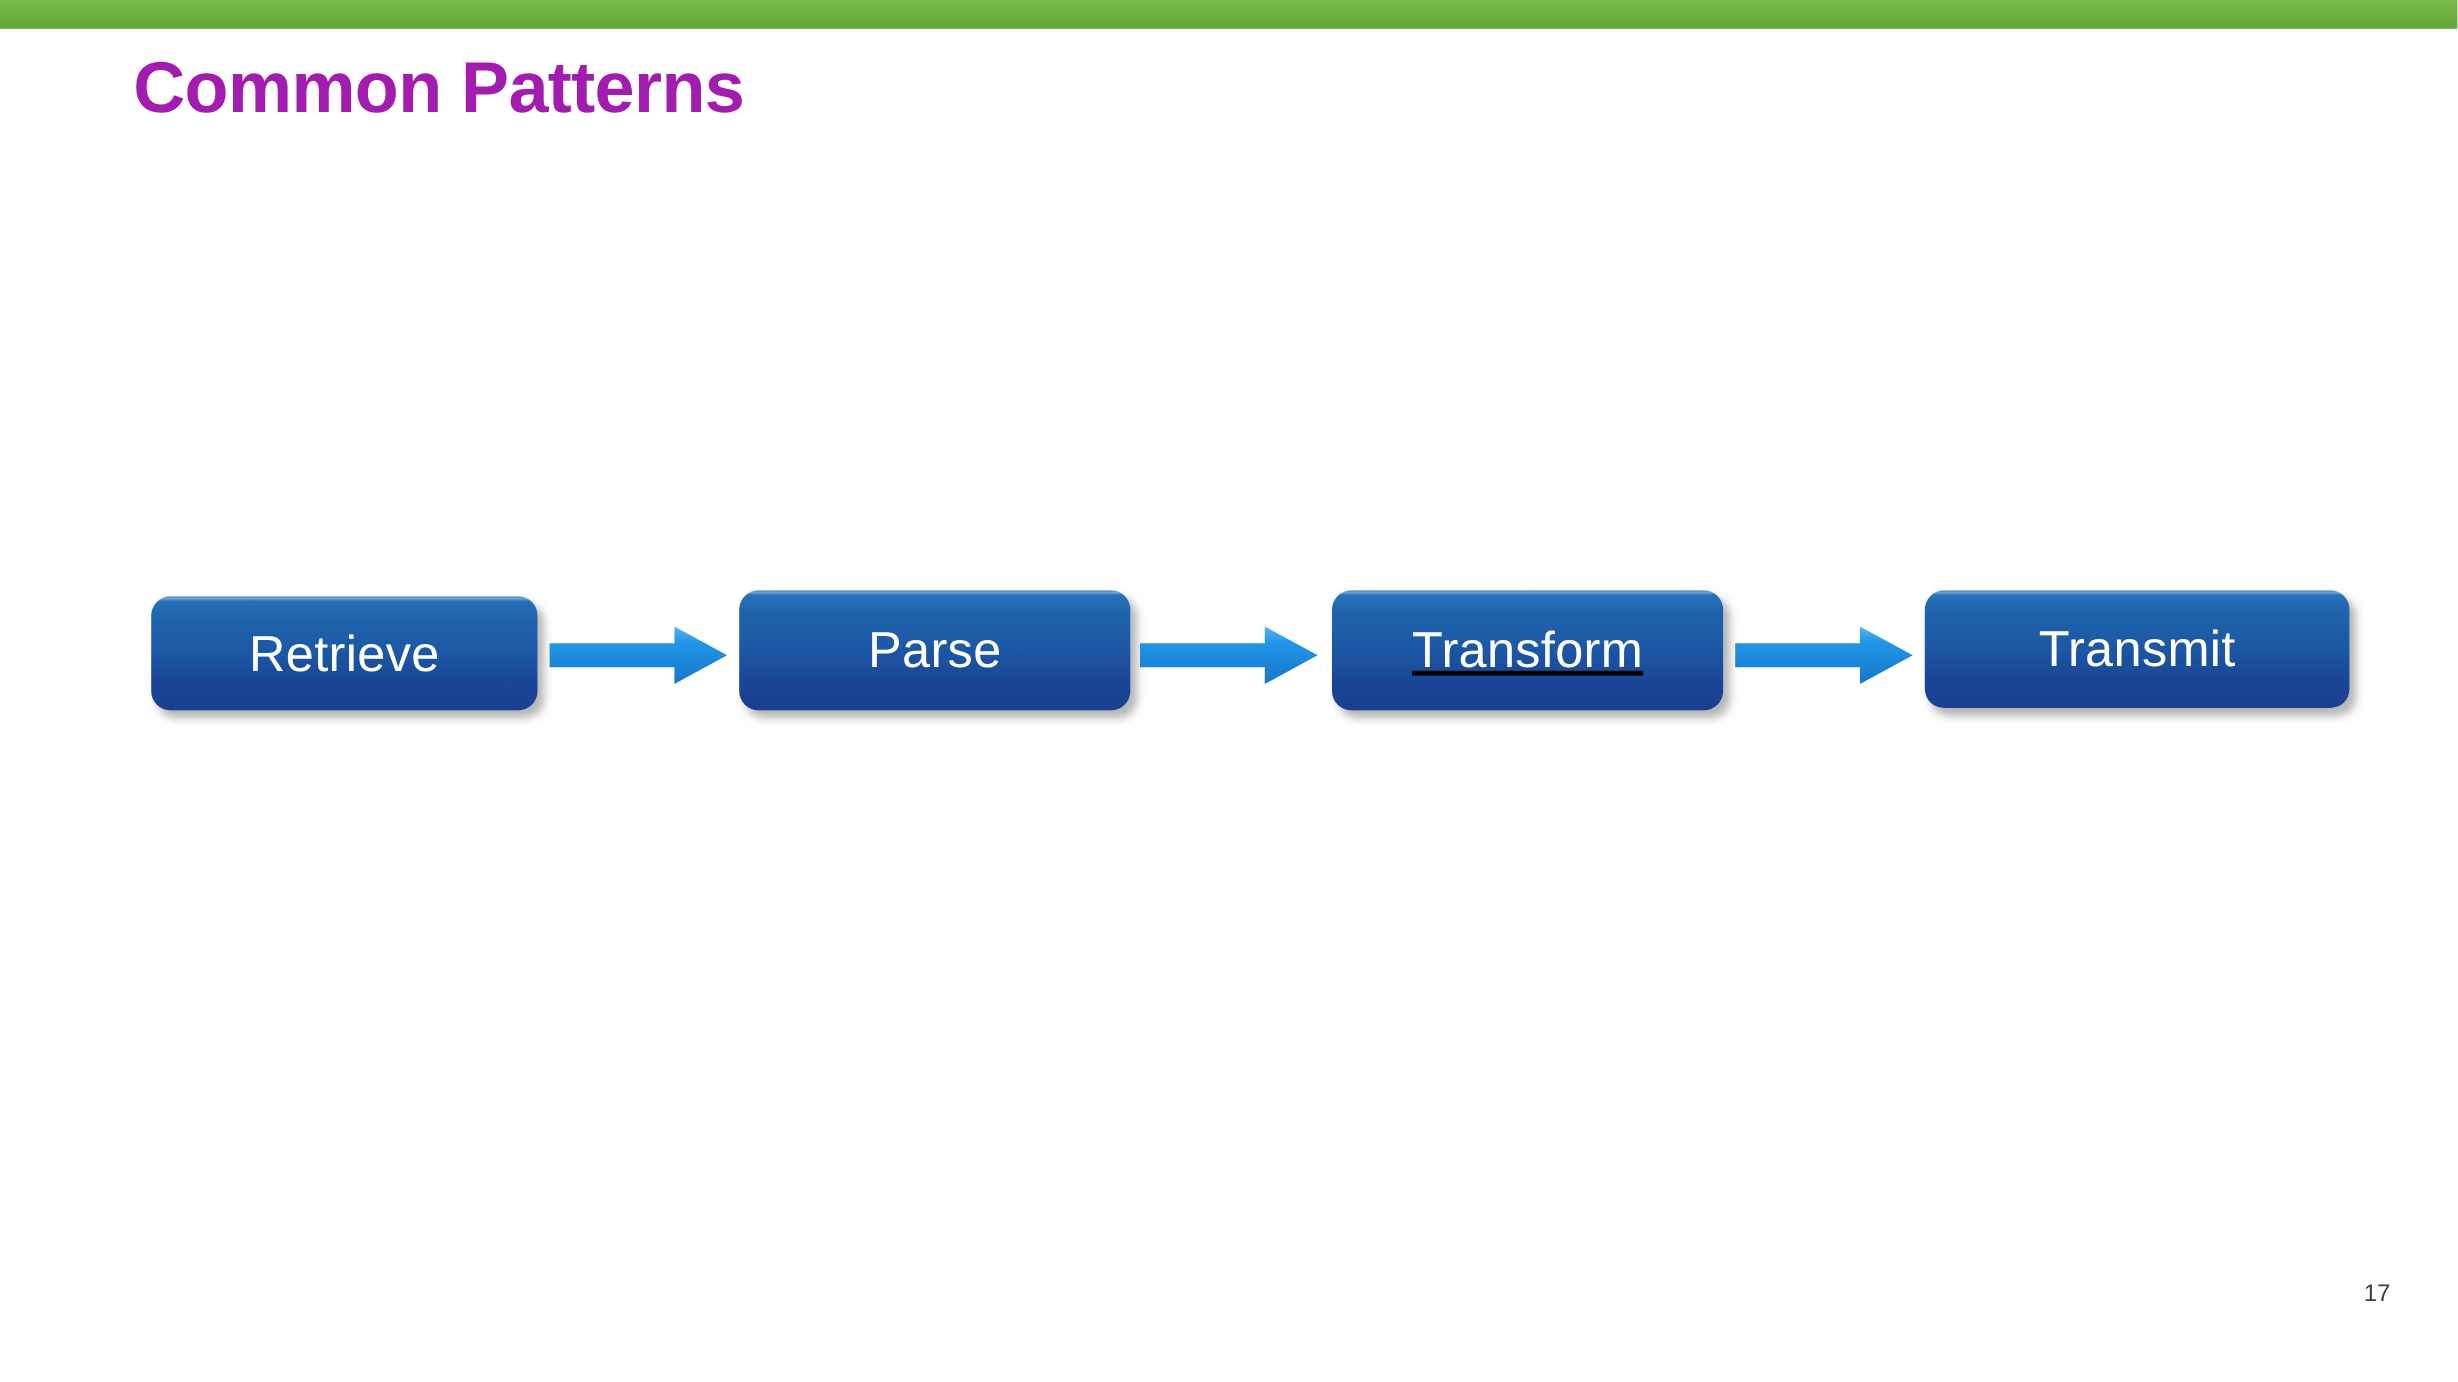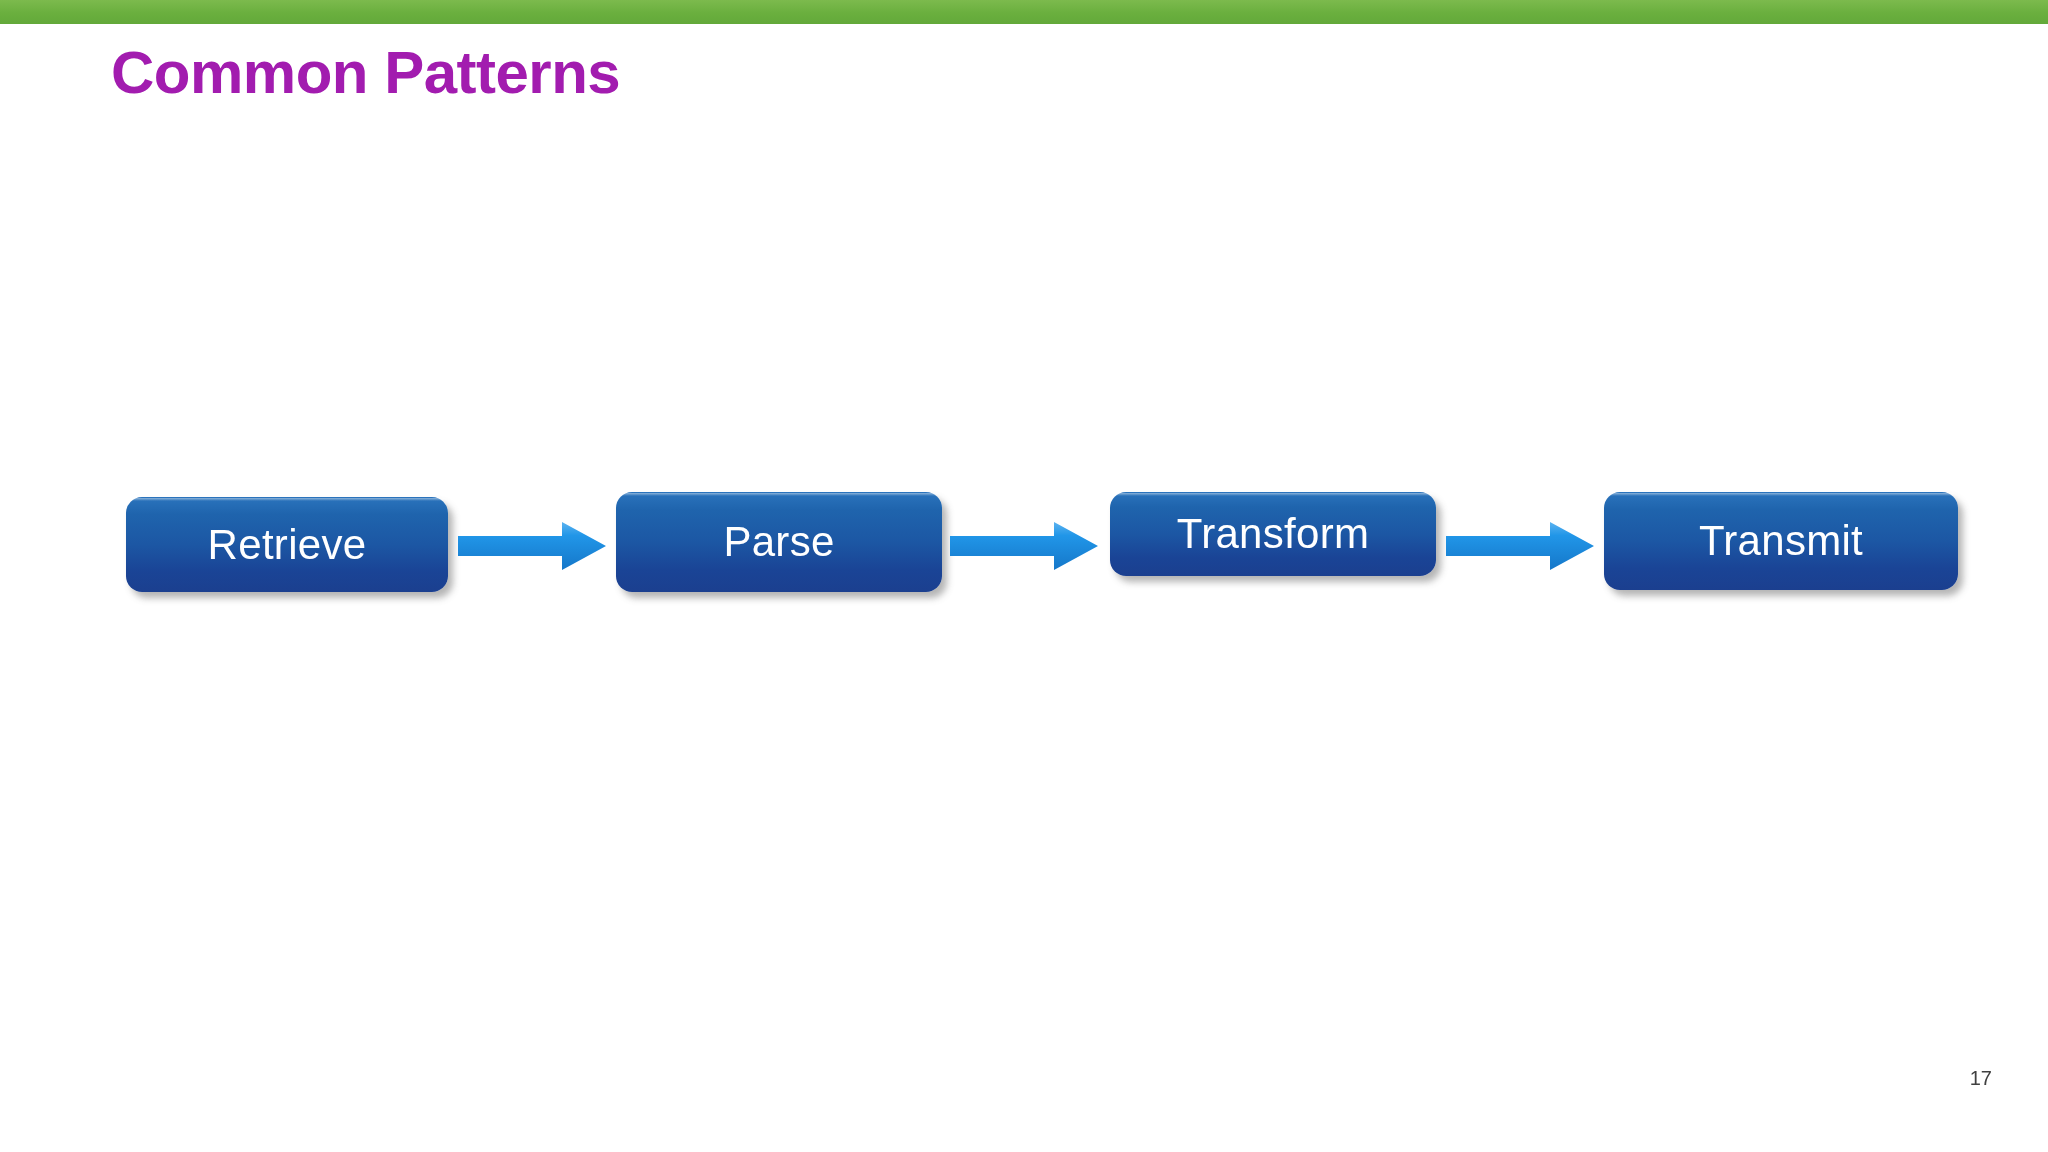--- a/index.html
+++ b/index.html
@@ -187,21 +187,21 @@
           <linearGradient id="arrGrad2" x1="0" y1="0" x2="0" y2="1">
             <stop offset="0%" stop-color="#5cb3f0"></stop>
             <stop offset="28%" stop-color="#2196e8"></stop>
             <stop offset="100%" stop-color="#1577c9"></stop>
           </linearGradient>
         </defs>
         <path d="M0 16 L104 16 L104 2 L148 26 L104 50 L104 36 L0 36 Z" fill="url(#arrGrad2)"></path>
       </svg>
     </div>
 
-    <div class="stage-box" style="left:1110px; top:492px; width:326px; height:84px;">
+    <div class="stage-box" style="left:1110px; top:492px; width:326px; height:100px;text-decoration:underline;">
       <span class="stage-label">Transform</span>
     </div>
 
     <div class="arrow" style="left:1446px; top:520px; width:150px; height:52px;">
       <svg width="150" height="52" viewBox="0 0 150 52">
         <defs>
           <linearGradient id="arrGrad3" x1="0" y1="0" x2="0" y2="1">
             <stop offset="0%" stop-color="#5cb3f0"></stop>
             <stop offset="28%" stop-color="#2196e8"></stop>
             <stop offset="100%" stop-color="#1577c9"></stop>

